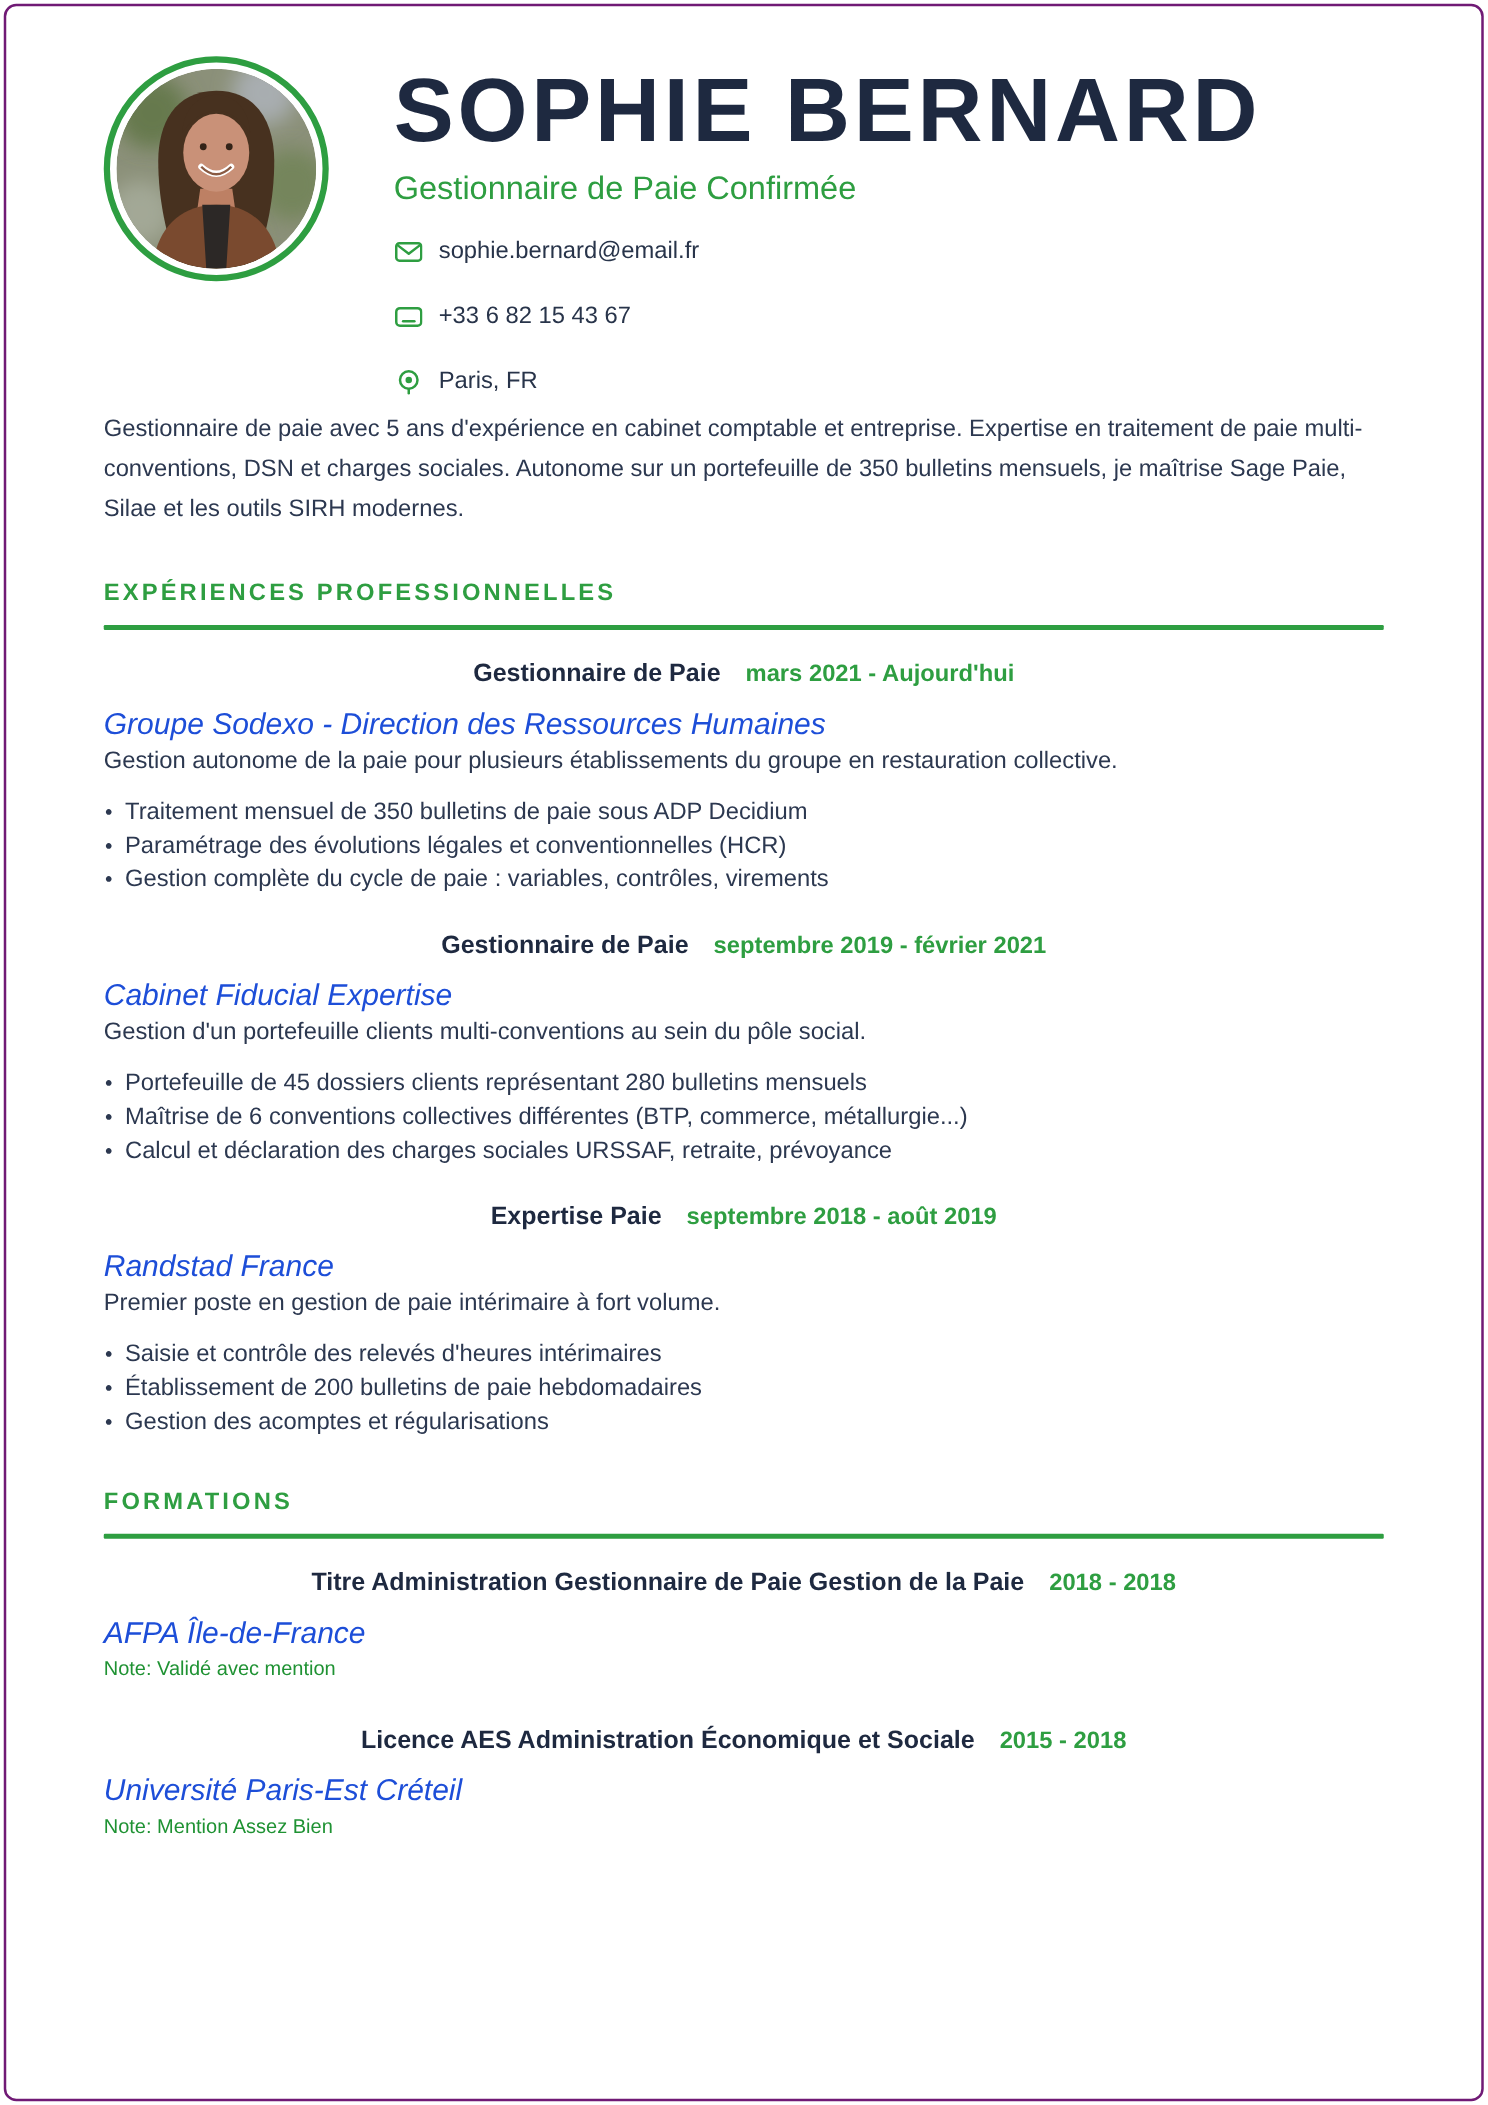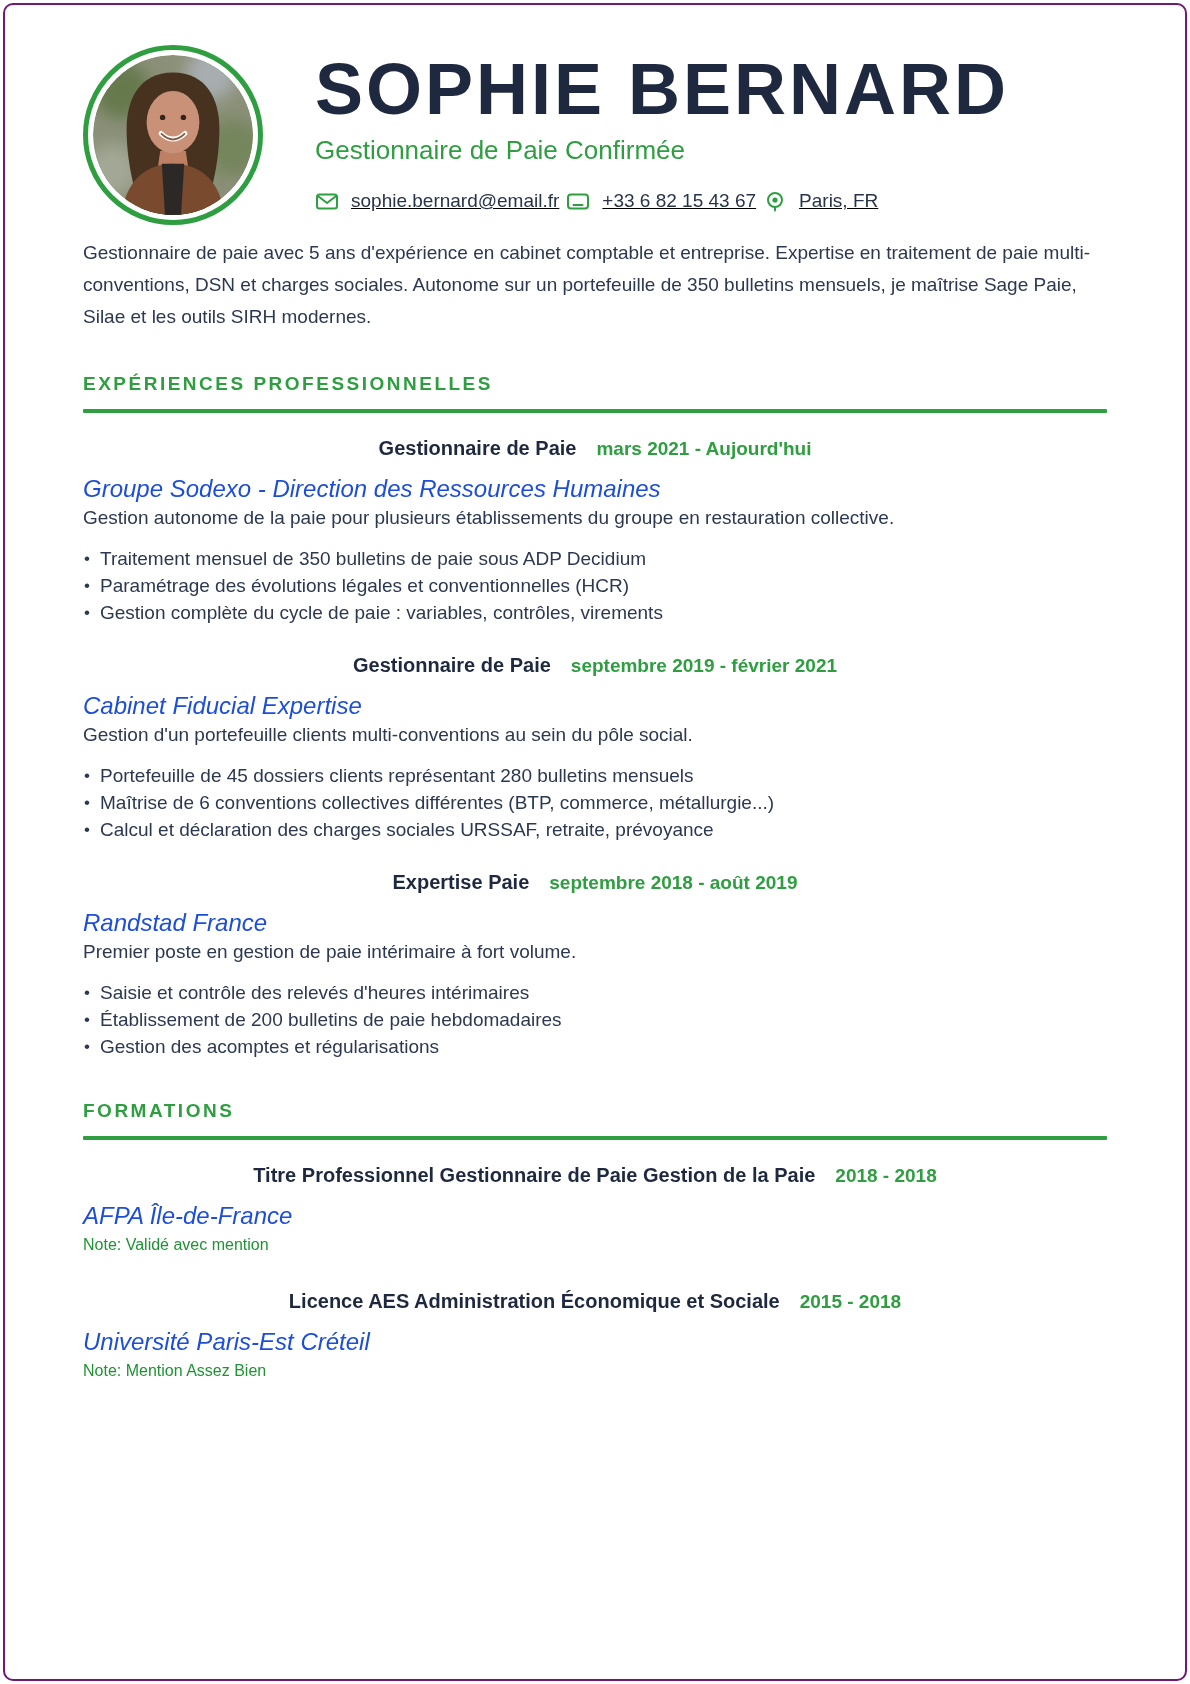--- a/index.html
+++ b/index.html
@@ -42,21 +42,21 @@
     font-weight: 700;
     letter-spacing: 3px;
     color: #1e2940;
     white-space: nowrap;
   }
   .subtitle {
     margin-top: 9px;
     font-size: 26px;
     color: #2e9e41;
   }
-  .contacts { margin-top: 24px; display: flex; gap: 7px; text-decoration: underline; }
+  .contacts { margin-top: 24px; display: flex; flex-direction: column; gap: 30px; }
   .contact-row { display: flex; align-items: center; gap: 12px; font-size: 19px; color: #28344a; }
   .contact-row .cicon { display: inline-flex; width: 24px; justify-content: center; }
   .contact-row svg { display: block; }
   
   .summary {
     margin: 12px 0 0 0;
     font-size: 19px;
     line-height: 32px;
     color: #2c3850;
   }
@@ -230,21 +230,21 @@
   </article>
 </div>
   </section>
 
   <section>
     <h2 class="section-title">FORMATIONS</h2>
     <hr class="rule">
     <div class="entries" id="edu-container">
   <article class="edu">
     <div class="row-head">
-      <h3 class="item-title">Titre Professionnel Gestionnaire de Paie Gestion de la Paie</h3>
+      <h3 class="item-title">Titre Administration Gestionnaire de Paie Gestion de la Paie</h3>
       <span class="dates">2018 - 2018</span>
     </div>
     <div class="company">AFPA Île-de-France</div>
     <div class="note">Note: Validé avec mention</div>
   </article>
 
   <article class="edu">
     <div class="row-head">
       <h3 class="item-title">Licence AES Administration Économique et Sociale</h3>
       <span class="dates">2015 - 2018</span>

